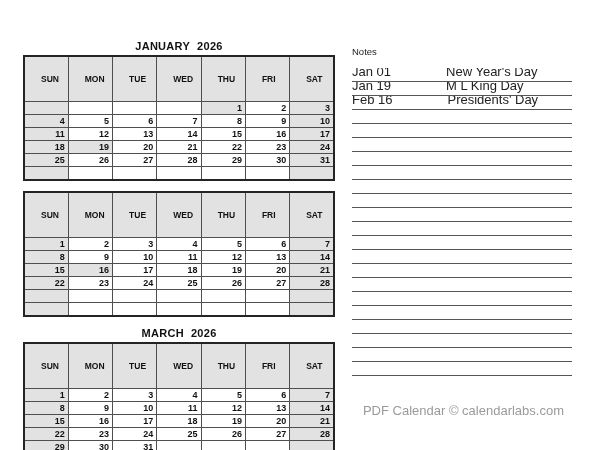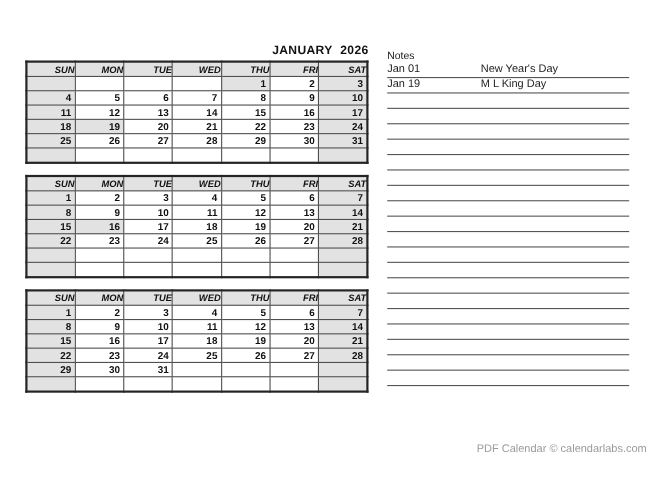--- a/index.html
+++ b/index.html
@@ -11,50 +11,50 @@
     --footer-text:#9a9a9a;
   }
   html,body{margin:0;padding:0;}
   body{
     width:600px;height:450px;position:relative;background:#ffffff;
     font-family:"Liberation Sans",sans-serif;overflow:hidden;
   }
   .cal-col{position:absolute;left:23px;top:40px;width:312px;}
   .month{margin-bottom:10px;}
   .month-title{
-    text-align:right;font-weight:bold;font-size:11px;color:var(--day-text);
+    text-align:center;font-weight:bold;font-size:11px;color:var(--day-text);
     margin-bottom:2px;letter-spacing:0.3px;line-height:13px;
   }
   .myear{margin-left:7px;}
   table.cal-table{
     width:312px;border-collapse:collapse;table-layout:fixed;
     border:2px solid var(--frame-border);
   }
   table.cal-table th{
     height:12px;font-size:8.5px;font-weight:bold;color:var(--day-text);
     background:var(--shaded-cell);border:1px solid var(--grid-border);
-    padding:0;text-align:right;font-style:italic;
+    padding:16px;text-align:left;
   }
   table.cal-table td{
     height:12px;font-size:9px;font-weight:bold;color:var(--day-text);
     text-align:right;padding:0 3px 0 0;border:1px solid var(--grid-border);
     background:#ffffff;
   }
   table.cal-table td.shaded{background:var(--shaded-cell);}
   .notes-col{position:absolute;left:352px;top:46px;width:220px;}
-  .notes-heading{font-size:9.5px;color:#222222;line-height:11px;margin-bottom:0;}
+  .notes-heading{font-size:9.5px;color:#222222;line-height:11px;margin-bottom:11px;}
   .note-line{
     height:14px;box-sizing:border-box;border-bottom:1px solid var(--note-line);
-    font-size:10px;color:#222222;display:flex;align-items:flex-end;
+    font-size:13px;color:#222222;display:flex;align-items:flex-end;
     padding-bottom:2px;overflow:hidden;text-align:right;
   }
   .note-date{margin-right:8px;white-space:nowrap;}
   .note-label{white-space:nowrap;margin-left:47px;}
   .footer{
-    position:absolute;top:403px;right:12px;font-size:10px;
+    position:absolute;top:403px;right:36px;font-size:13px;
     color:var(--footer-text);
   }
 </style>
 </head>
 <body>
 
 <div class="page">
 
   <div class="cal-col" id="months-container">
   <div class="month">
@@ -198,20 +198,23 @@
               <td></td>
               <td></td>
               <td></td>
               <td class="shaded"></td>
             </tr>
           </tbody>
     </table>
   </div>
 
   <div class="month">
+    <div class="month-title">
+      <span class="mname">MARCH</span><span class="myear">2026</span>
+    </div>
     <table class="cal-table">
       <thead>
             <tr>
               <th>SUN</th>
               <th>MON</th>
               <th>TUE</th>
               <th>WED</th>
               <th>THU</th>
               <th>FRI</th>
               <th>SAT</th>
@@ -283,20 +286,24 @@
   <div class="note-line">
     <span class="note-date">Jan 01</span>
           <span class="note-label">New Year's Day</span>
   </div>
 
   <div class="note-line">
     <span class="note-date">Jan 19</span>
           <span class="note-label">M L King Day</span>
   </div>
 
+  <div class="note-line">
+    <span class="note-date">Feb 16</span>
+          <span class="note-label">Presidents' Day</span>
+  </div>
 
   <div class="note-line">
     <span class="note-date"></span>
           <span class="note-label"></span>
   </div>
 
   <div class="note-line">
     <span class="note-date"></span>
           <span class="note-label"></span>
   </div>

